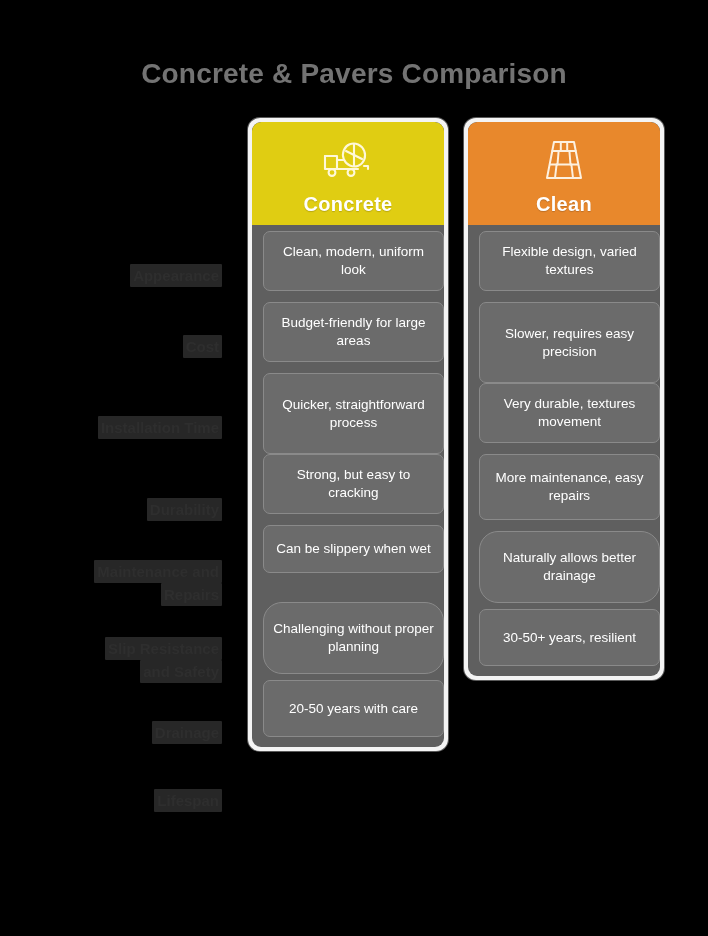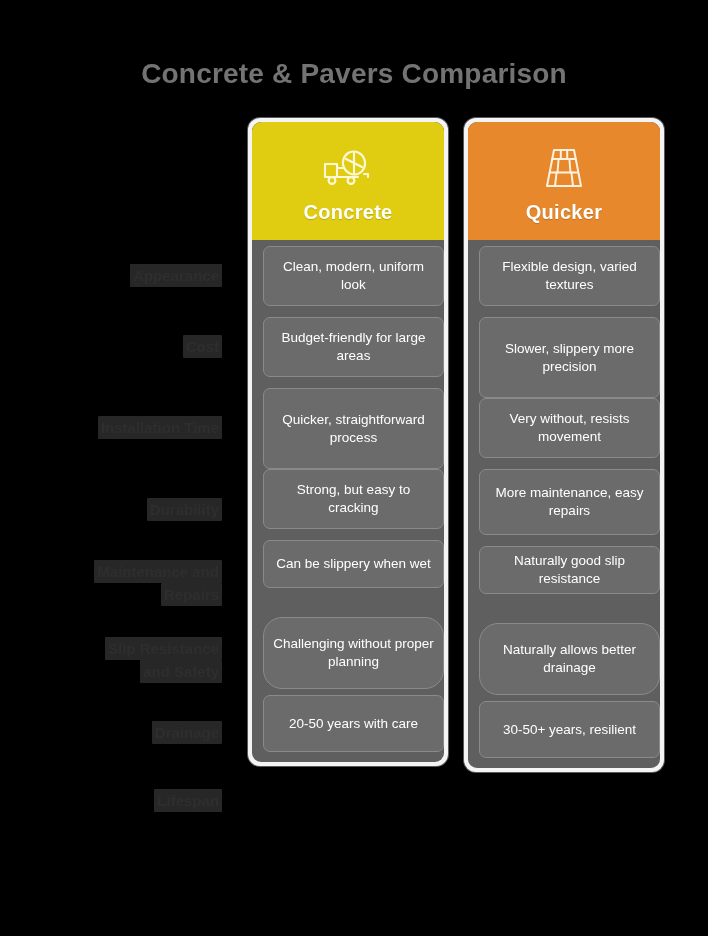--- a/index.html
+++ b/index.html
@@ -78,21 +78,21 @@
   #col-concrete { left: 248px; }
   #col-pavers   { left: 464px; }
 
   .col-inner {
     background: #5f5f5f;
     border-radius: 9px;
     overflow: hidden;
   }
 
   .col-header {
-    height: 118px;
+    height: 103px;
     border-radius: 9px 9px 0 0;
     display: flex;
     flex-direction: column;
     align-items: center;
     justify-content: center;
     gap: 10px;
     box-sizing: border-box;
     padding-top: 6px;
   }
   .col-header .icon-wrap {
@@ -214,27 +214,26 @@
             <path d="M11.3 14 L34.7 14"></path>
             <path d="M9.4 27.5 L36.6 27.5"></path>
             <path d="M19.8 5 L19.8 14"></path>
             <path d="M26.2 5 L26.2 14"></path>
             <path d="M17.6 14 L16.5 27.5"></path>
             <path d="M28.4 14 L29.5 27.5"></path>
             <path d="M15.6 27.5 L14 41"></path>
             <path d="M30.4 27.5 L32 41"></path>
           </svg>
         </div>
-        <div class="col-title">Quicker</div>
+        <div class="col-title">Clean</div>
       </div>
       <div class="cells">
         <div class="cell h1">Flexible design, varied textures</div>
-        <div class="cell h3">Slower, slippery more precision</div>
-        <div class="cell h4">Very without, resists movement</div>
+        <div class="cell h3">Slower, requires easy precision</div>
+        <div class="cell h4">Very durable, textures movement</div>
         <div class="cell h5">More maintenance, easy repairs</div>
-        <div class="cell h6">Naturally good slip resistance</div>
         <div class="cell h7">Naturally allows better drainage</div>
         <div class="cell h8">30-50+ years, resilient</div>
       </div>
     </div>
   </div>
 
 </div>
 
 </body></html>

